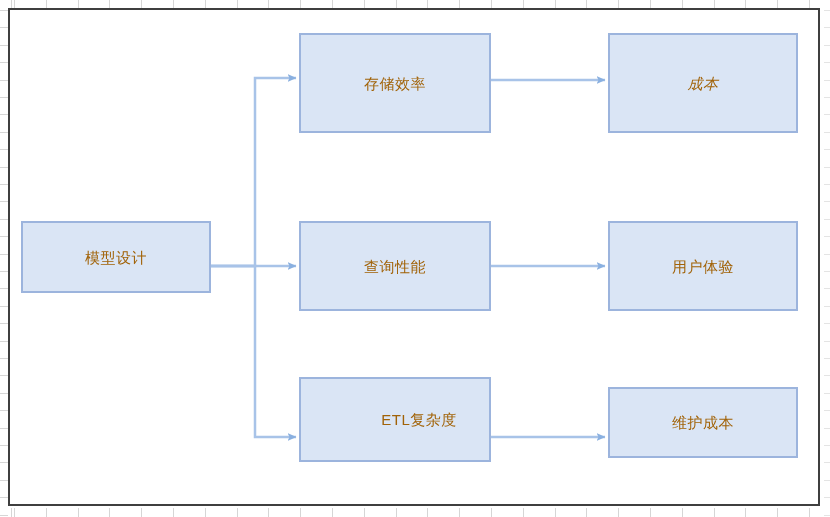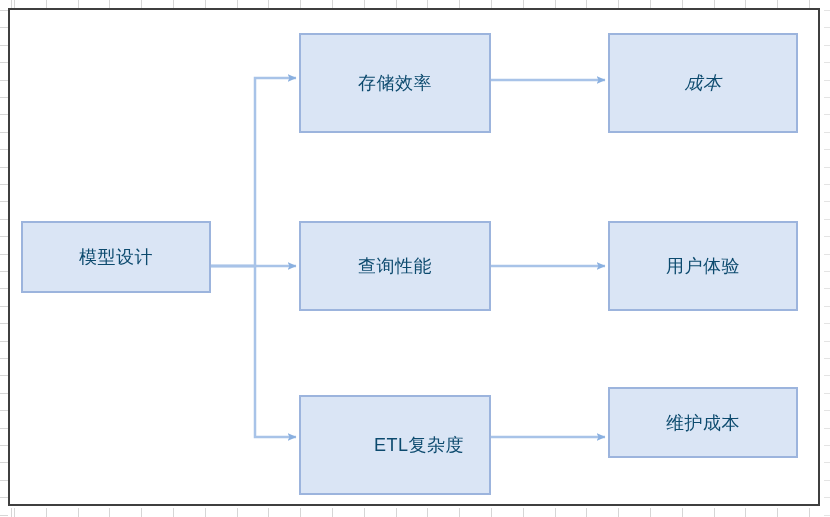--- a/index.html
+++ b/index.html
@@ -75,22 +75,22 @@
   .node {
     position: absolute;
     box-sizing: border-box;
     background: #dae5f5;
     border: 2px solid #9cb4dd;
     display: flex;
     align-items: center;
     justify-content: center;
   }
   .node-label {
-    font-size: 18px;
-    color: #0c4a6e;
+    font-size: 15px;
+    color: #a16207;
     letter-spacing: 0.5px;
     line-height: 1;
     white-space: nowrap;
   }
 </style>
 </head>
 <body>
 
 <div id="canvas-root">
 
@@ -129,21 +129,21 @@
   </div>
 
   <div class="node" style="left:299px; top:33px; width:192px; height:100px;">
     <span class="node-label">存储效率</span>
   </div>
 
   <div class="node" style="left:299px; top:221px; width:192px; height:90px;justify-content:center;">
     <span class="node-label">查询性能</span>
   </div>
 
-  <div class="node" style="left:299px; top:395px; width:192px; height:100px;padding-left:48px;">
+  <div class="node" style="left:299px; top:377px; width:192px; height:85px;padding-left:48px;">
     <span class="node-label">ETL复杂度</span>
   </div>
 
   <div class="node" style="left:608px; top:33px; width:190px; height:100px;font-style:italic;">
     <span class="node-label">成本</span>
   </div>
 
   <div class="node" style="left:608px; top:221px; width:190px; height:90px;">
     <span class="node-label">用户体验</span>
   </div>

